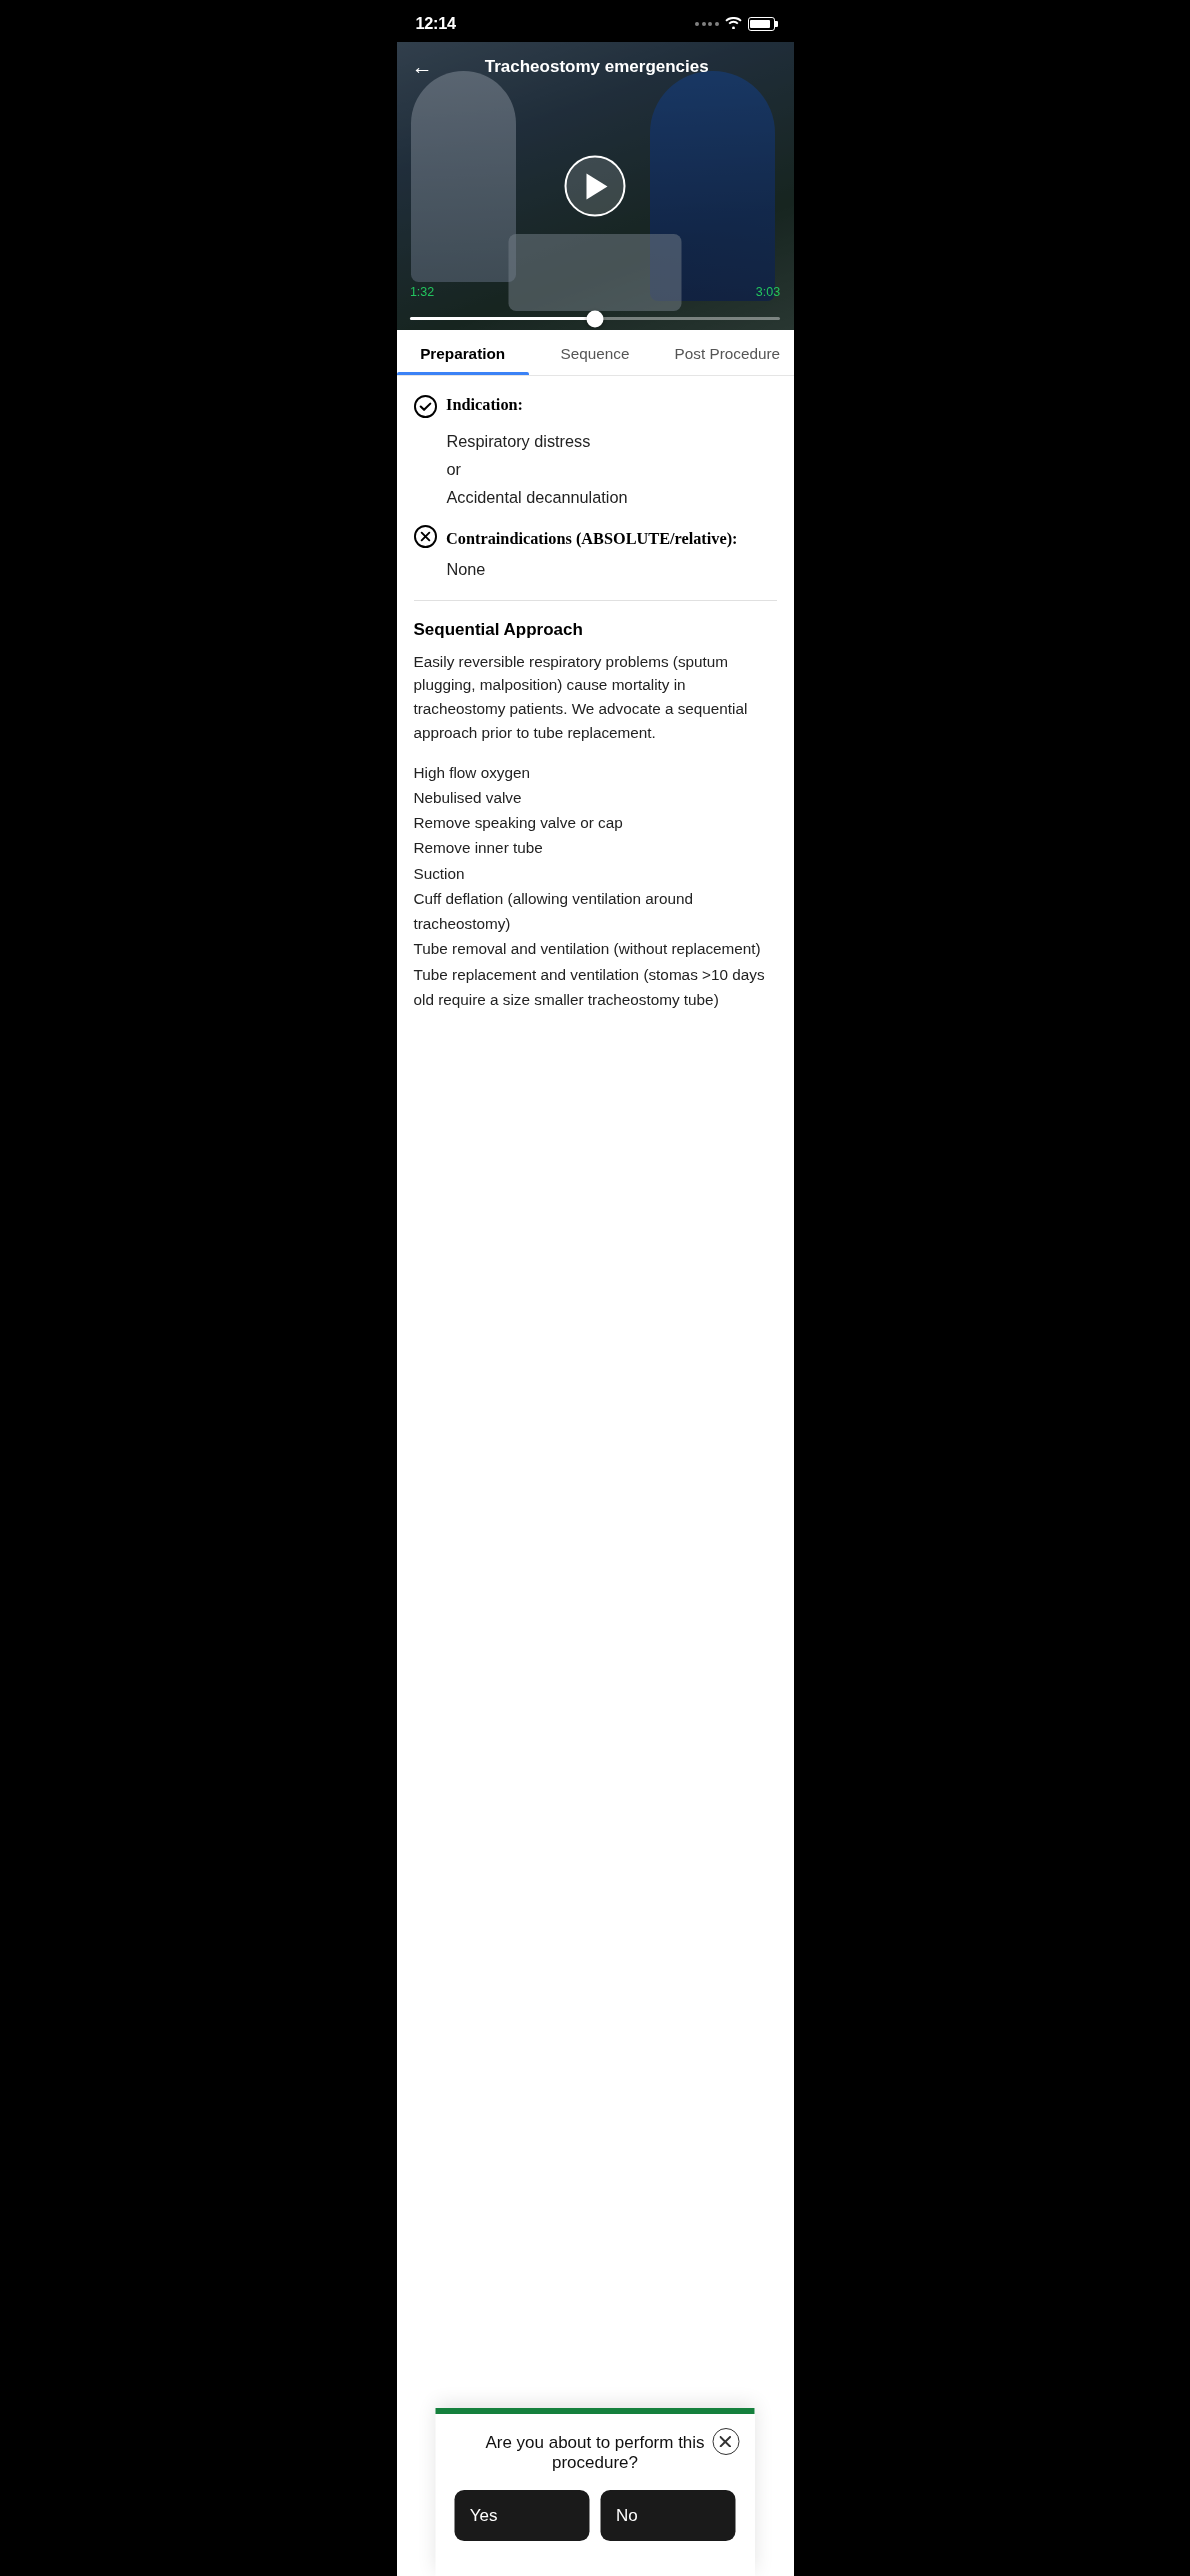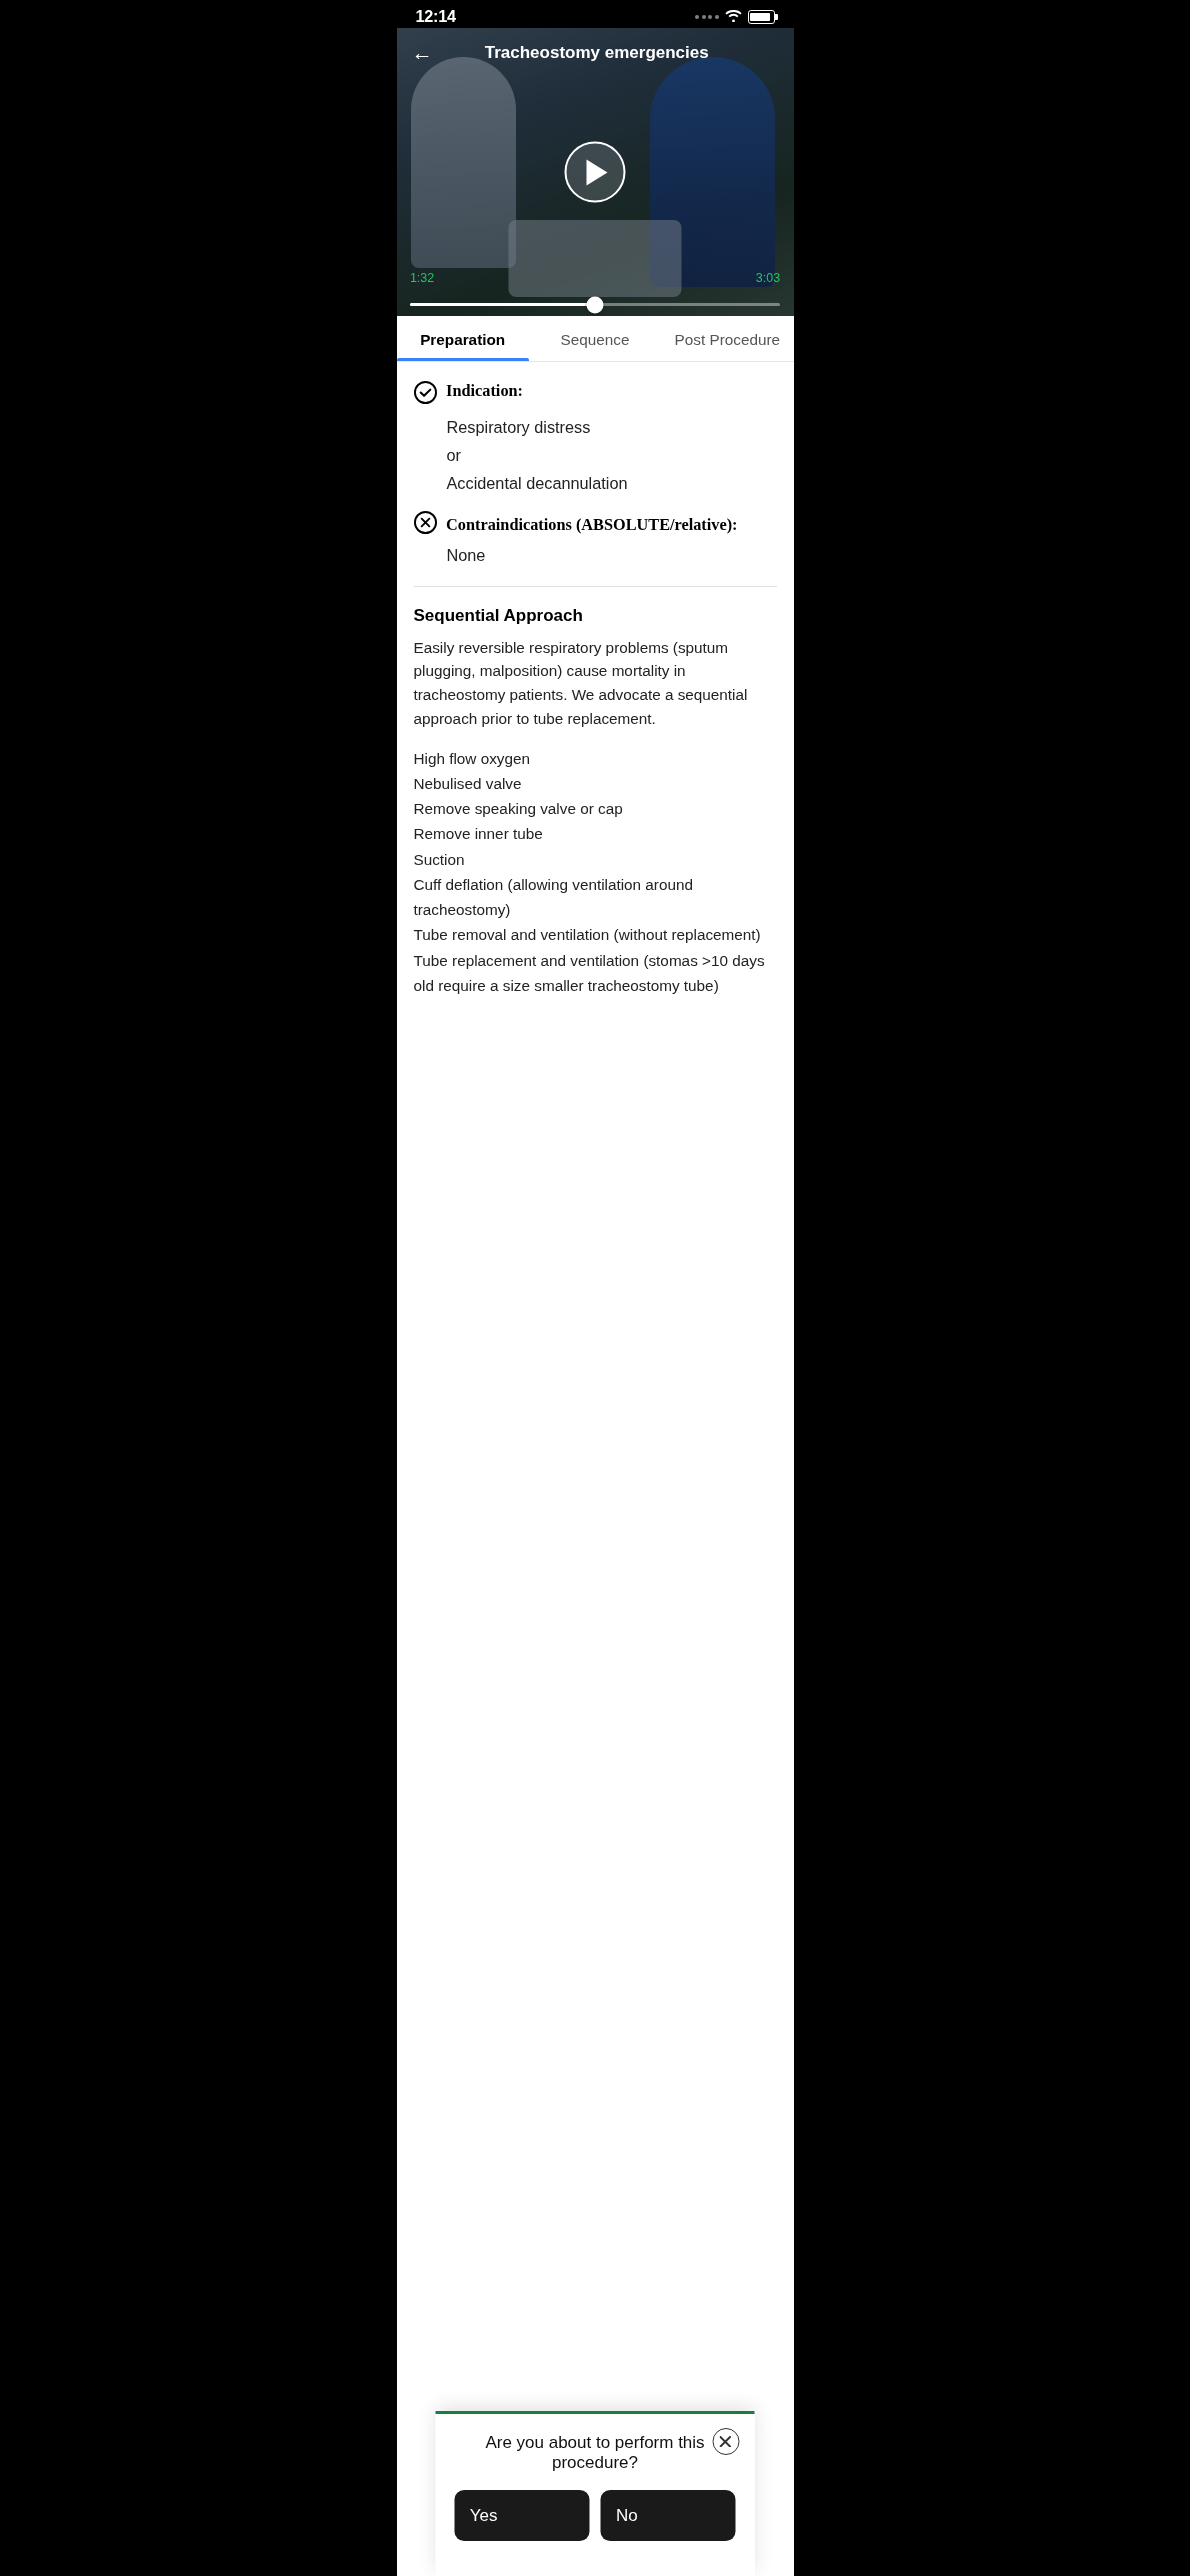--- a/index.html
+++ b/index.html
@@ -14,21 +14,21 @@
       overflow-x: hidden;
     }
 
     
     .status-bar {
       background: #000;
       display: flex;
       justify-content: space-between;
       align-items: center;
       padding: 13.4px 19px 7.7px;
-      height: 28px;
+      height: 42px;
     }
 
     .status-time {
       color: #fff;
       font-size: 16.3px;
       font-weight: 600;
       letter-spacing: -0.3px;
     }
 
     .status-icons {
@@ -312,21 +312,21 @@
     }
 
     
     .bottom-modal-overlay {
       position: fixed;
       bottom: 0;
       left: 50%;
       transform: translateX(-50%);
       width: 319px;
       background: rgba(255,255,255,0.98);
-      border-top: 3px solid #15803d;
+      border-top: 6px solid #15803d;
       padding: 19px 19px 35px;
       z-index: 100;
       box-shadow: 0 -3.8px 19px rgba(0,0,0,0.12);
       margin-top: 36px;
     }
 
     .modal-close {
       position: absolute;
       top: 13.4px;
       right: 15.3px;

